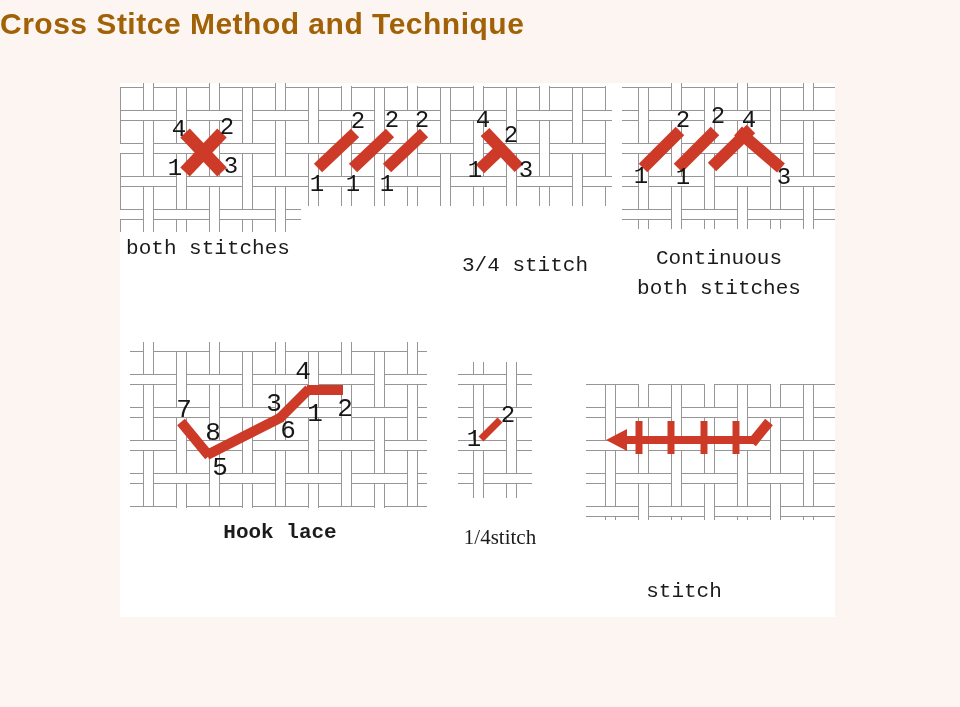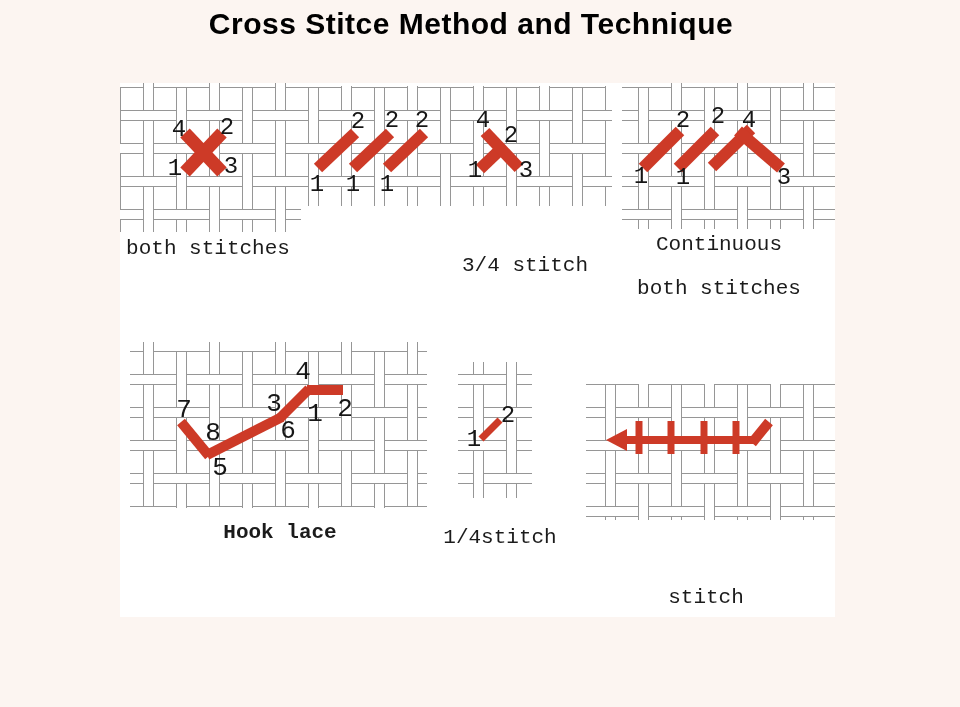--- a/index.html
+++ b/index.html
@@ -5,26 +5,25 @@
   html, body { margin: 0; padding: 0; }
   body {
     width: 960px; height: 707px;
     background: #fcf5f1;
     position: relative;
     overflow: hidden;
     font-family: "Liberation Mono", monospace;
   }
   .title {
     position: absolute; left: 0; top: 7px; width: 942px;
-    text-align: center;
     font-family: "Liberation Sans", sans-serif;
     font-weight: 700;
     font-size: 30px;
     letter-spacing: 0.5px;
-    color: #000000;
+    color: #a16207;
   }
   .panel {
     position: absolute; left: 120px; top: 83px;
     width: 715px; height: 534px;
     background: #ffffff;
   }
   .panel svg { position: absolute; left: 0; top: 0; }
   .label {
     position: absolute;
     transform: translate(-50%, -50%);
@@ -142,18 +141,18 @@
         <text x="345" y="416">2</text>
       </g>
 
       <text x="474" y="446">1</text>
       <text x="508" y="422">2</text>
     </g>
   </svg>
 
   <div class="label" style="left:88px;  top:165px;">both stitches</div>
   <div class="label" style="left:405px; top:182px;font-family:Liberation Mono, monospace;">3/4 stitch</div>
-  <div class="label" style="left:599px; top:161px;">Continuous</div>
+  <div class="label" style="left:599px; top:175px;">Continuous</div>
   <div class="label" style="left:599px; top:205px;">both stitches</div>
   <div class="label" style="left:160px; top:449px;font-weight:bold;">Hook lace</div>
-  <div class="label" style="left:380px; top:454px;">1/4stitch</div>
-  <div class="label" style="left:586px; top:508px;margin-top:6px;">stitch</div>
+  <div class="label" style="left:380px; top:454px;font-family:Liberation Serif, serif;">1/4stitch</div>
+  <div class="label" style="left:564px; top:508px;">stitch</div>
 </div>
 
 </body></html>

